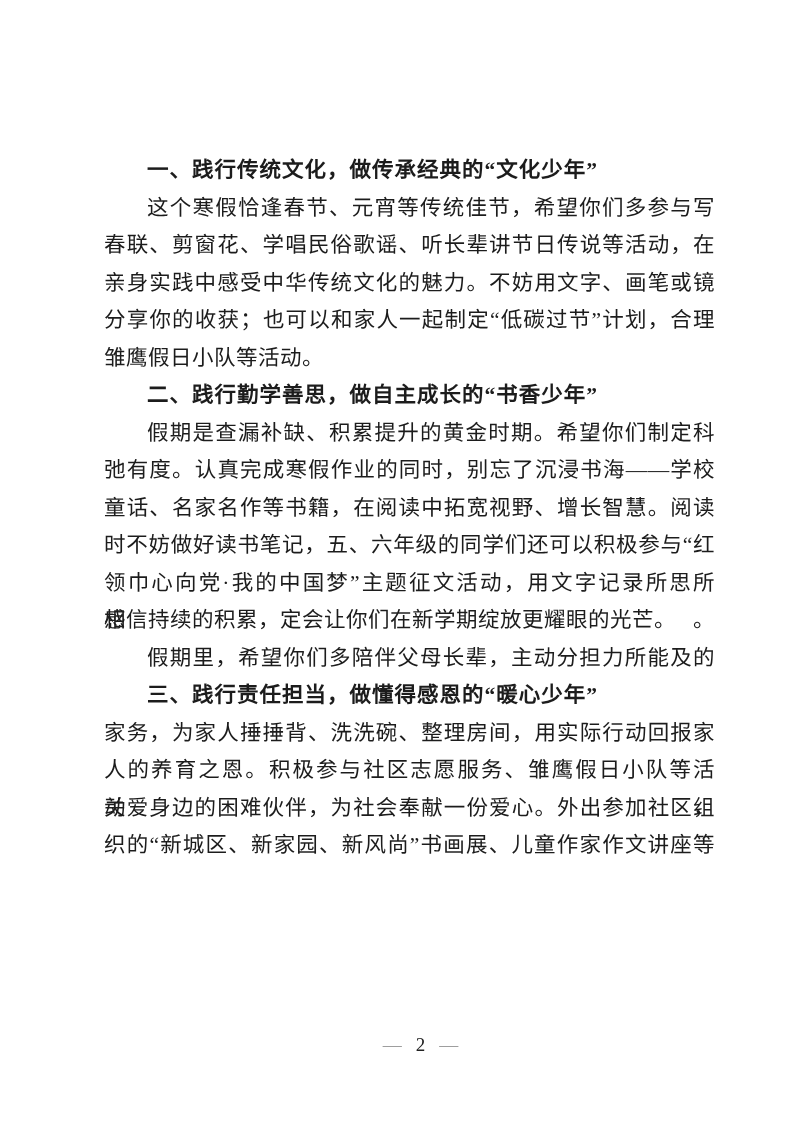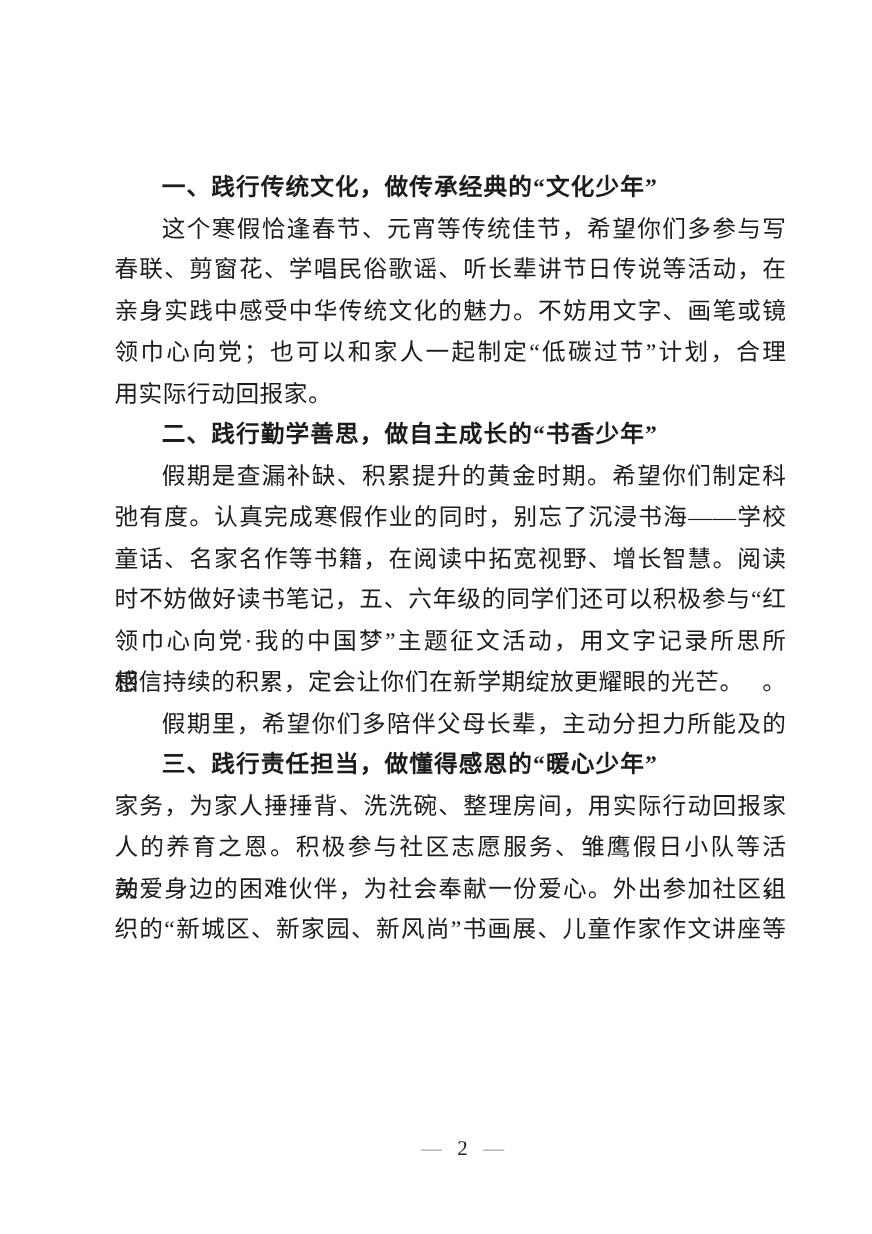--- a/index.html
+++ b/index.html
@@ -62,22 +62,22 @@
 </style>
 </head>
 <body>
 
 <div class="doc-page">
 
   <div class="line heading indent">一、践行传统文化，做传承经典的“文化少年”</div>
   <div class="line just indent">这个寒假恰逢春节、元宵等传统佳节，希望你们多参与写</div>
   <div class="line just">春联、剪窗花、学唱民俗歌谣、听长辈讲节日传说等活动，在</div>
   <div class="line just">亲身实践中感受中华传统文化的魅力。不妨用文字、画笔或镜</div>
-  <div class="line just">领巾心向党；也可以和家人一起制定“低碳过节”计划，合理</div>
-  <div class="line">用实际行动回报家。</div>
+  <div class="line just">分享你的收获；也可以和家人一起制定“低碳过节”计划，合理</div>
+  <div class="line">雏鹰假日小队等活动。</div>
 
   <div class="line heading indent">二、践行勤学善思，做自主成长的“书香少年”</div>
   <div class="line just indent">假期是查漏补缺、积累提升的黄金时期。希望你们制定科</div>
   <div class="line just">弛有度。认真完成寒假作业的同时，别忘了沉浸书海——学校</div>
   <div class="line just">童话、名家名作等书籍，在阅读中拓宽视野、增长智慧。阅读</div>
   <div class="line just">时不妨做好读书笔记，五、六年级的同学们还可以积极参与“红</div>
   <div class="line just">领巾心向党·我的中国梦”主题征文活动，用文字记录所思所感。</div>
   <div class="line">相信持续的积累，定会让你们在新学期绽放更耀眼的光芒。</div>
 
   <div class="line just indent">假期里，希望你们多陪伴父母长辈，主动分担力所能及的</div>

